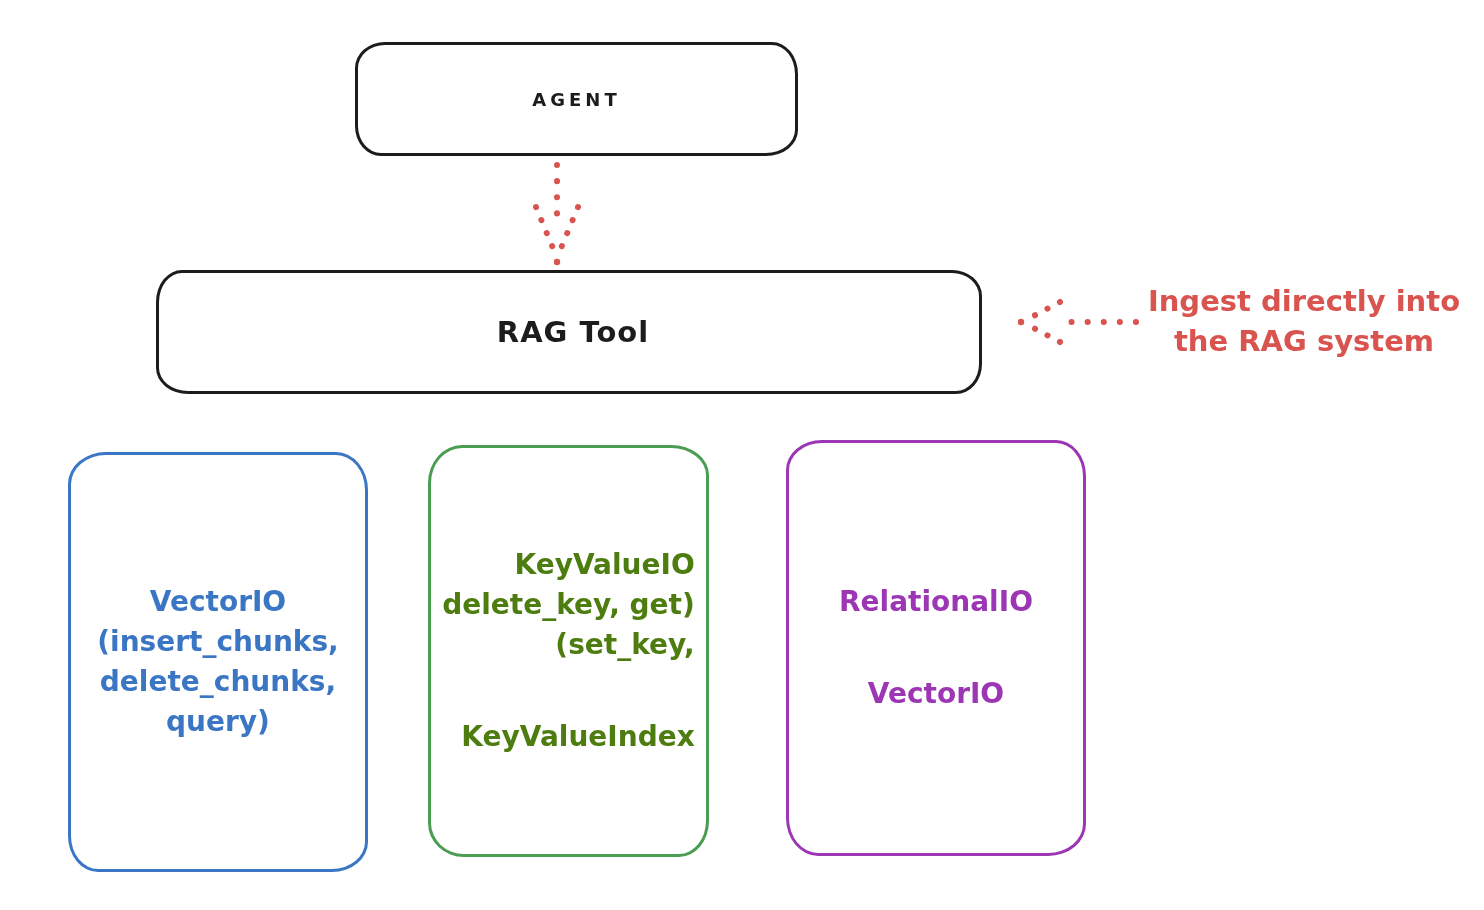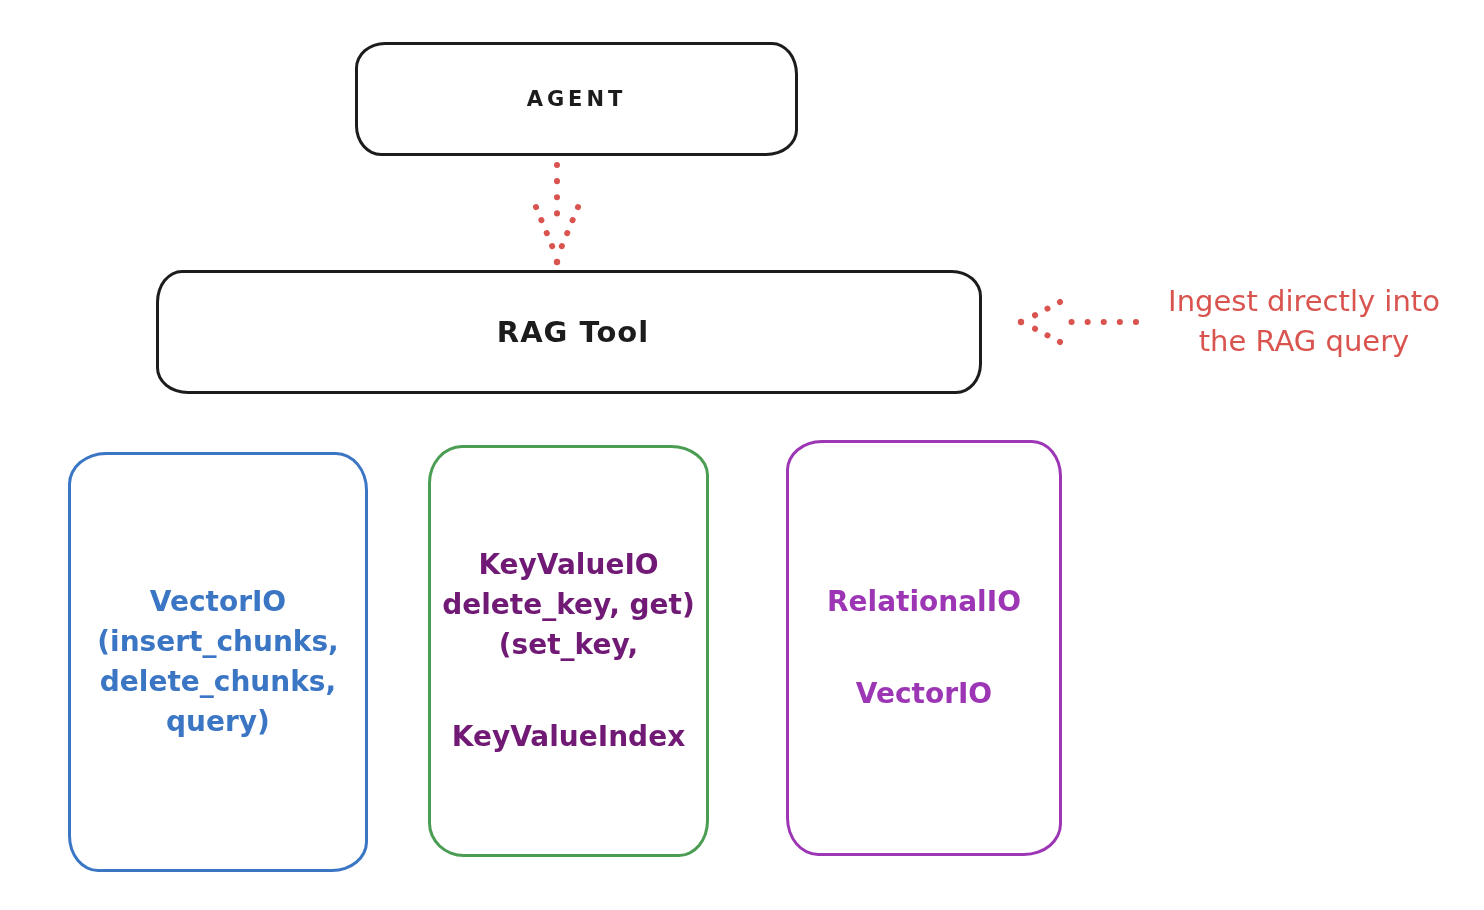--- a/index.html
+++ b/index.html
@@ -29,56 +29,56 @@
   #rag-box {
     left:156px; top:270px; width:826px; height:124px;
     border-radius: 26px 30px 26px 32px / 32px 26px 30px 26px;
     padding-left: 8px;
   }
   .node-label {
     color:#1c1c1c;
     font-weight:700;
     white-space:nowrap;
   }
-  #agent-box .node-label { font-size:21px; letter-spacing:4px; }
+  #agent-box .node-label { font-size:18px; letter-spacing:4px; }
   #rag-box  .node-label { font-size:29px; letter-spacing:1px; }
 
   
   .backend-box {
     position:absolute;
     background:#ffffff;
     border:3.5px solid;
     box-sizing:border-box;
     display:flex;
     align-items:center;
     justify-content:center;
     text-align:center;
   }
   #vector-box     { left:68px;  top:452px; width:300px; height:420px;
                     border-radius: 38px 32px 36px 30px / 32px 38px 30px 36px; }
   #keyvalue-box   { left:428px; top:445px; width:281px; height:412px;
                     border-radius: 34px 38px 30px 36px / 38px 30px 36px 34px; }
-  #relational-box { left:786px; top:440px; width:276px; height:416px;
+  #relational-box { left:786px; top:440px; width:300px; height:416px;
                     border-radius: 36px 30px 38px 32px / 30px 36px 32px 38px; }
   .backend-text {
     font-size:28px;
     line-height:40px;
     font-weight:600;
     white-space:nowrap;
   }
   .index-label { margin-top:52px; }
 
   
   #annotation-text {
     position:absolute;
     left:1128px; top:281px; width:352px;
     text-align:center;
     font-size:29px;
     line-height:40px;
-    font-weight:400;
+    font-weight:700;
     white-space:nowrap;
   }
 
   
   .arrow { position:absolute; overflow:visible; }
   #down-arrow  { left:522px;  top:160px; width:70px;  height:112px; }
   #annot-arrow { left:1012px; top:294px; width:130px; height:58px;  }
   .dot-line {
     fill:none;
     stroke-width:6;
@@ -114,33 +114,33 @@
 
   <svg class="arrow" id="annot-arrow" viewBox="0 0 130 58" aria-hidden="true">
     <path class="dot-line" d="M124 28 L50 28" style="stroke: rgb(217, 83, 79);"></path>
     <path class="dot-wing" d="M48 8 L14 26" style="stroke: rgb(217, 83, 79);"></path>
     <path class="dot-wing" d="M48 48 L14 30" style="stroke: rgb(217, 83, 79);"></path>
     <circle cx="9" cy="28" r="3.2" style="fill: rgb(217, 83, 79);"></circle>
   </svg>
 
   <div id="annotation-text" style="color: rgb(217, 83, 79);">
     <div>Ingest directly into</div>
-    <div>the RAG query</div>
+    <div>the RAG system</div>
   </div>
 
   <div class="backend-box" id="vector-box" style="border-color: rgb(59, 118, 196); color: rgb(59, 118, 196);">
     <div class="backend-text">
       <div>VectorIO</div>
       <div>(insert_chunks,</div>
       <div>delete_chunks,</div>
       <div>query)</div>
     </div>
   </div>
 
-  <div class="backend-box" id="keyvalue-box" style="border-color: rgb(74, 157, 82); color: #701a75;">
+  <div class="backend-box" id="keyvalue-box" style="border-color: rgb(74, 157, 82); color: #4d7c0f; text-align: right;">
     <div class="backend-text">
       <div>KeyValueIO</div>
       <div>delete_key, get)</div>
       <div>(set_key,</div>
       <div class="index-label">KeyValueIndex</div>
     </div>
   </div>
 
   <div class="backend-box" id="relational-box" style="border-color: rgb(156, 54, 181); color: rgb(156, 54, 181);">
     <div class="backend-text">

